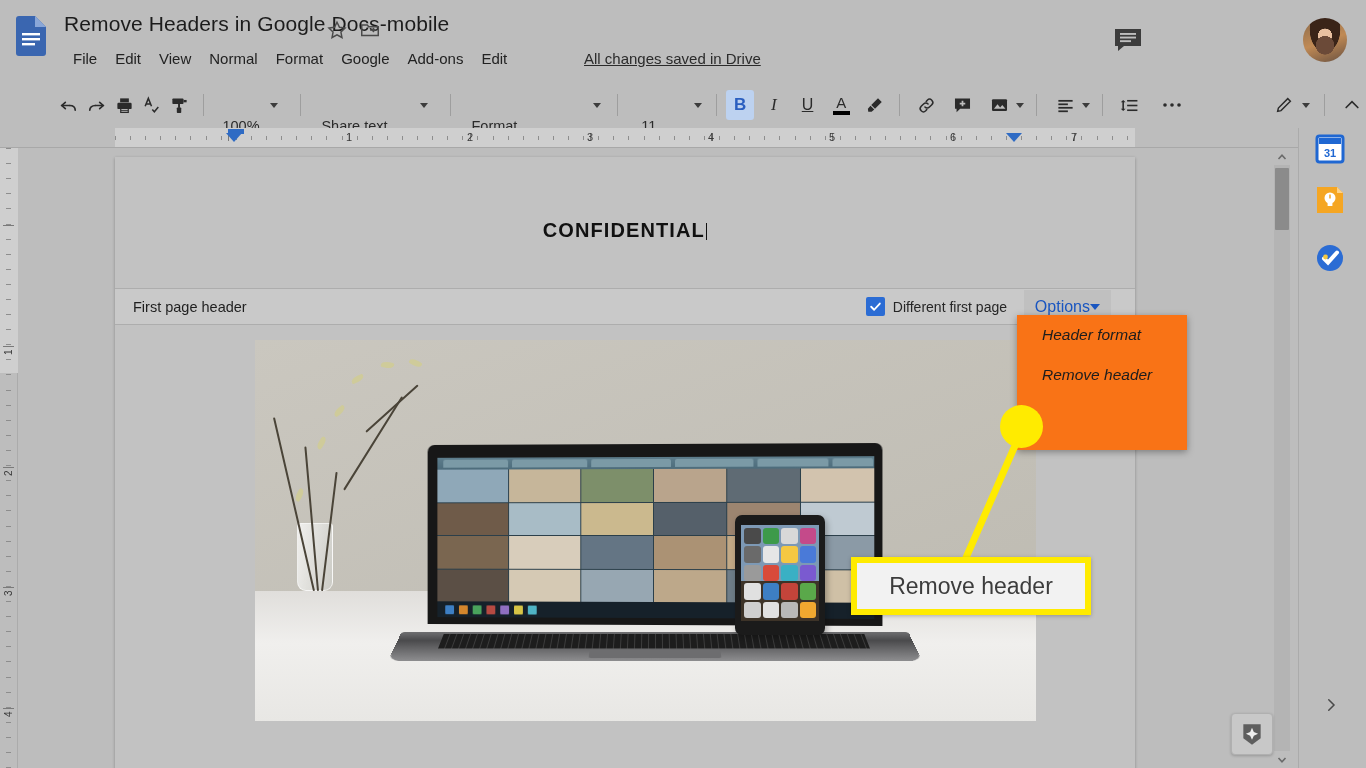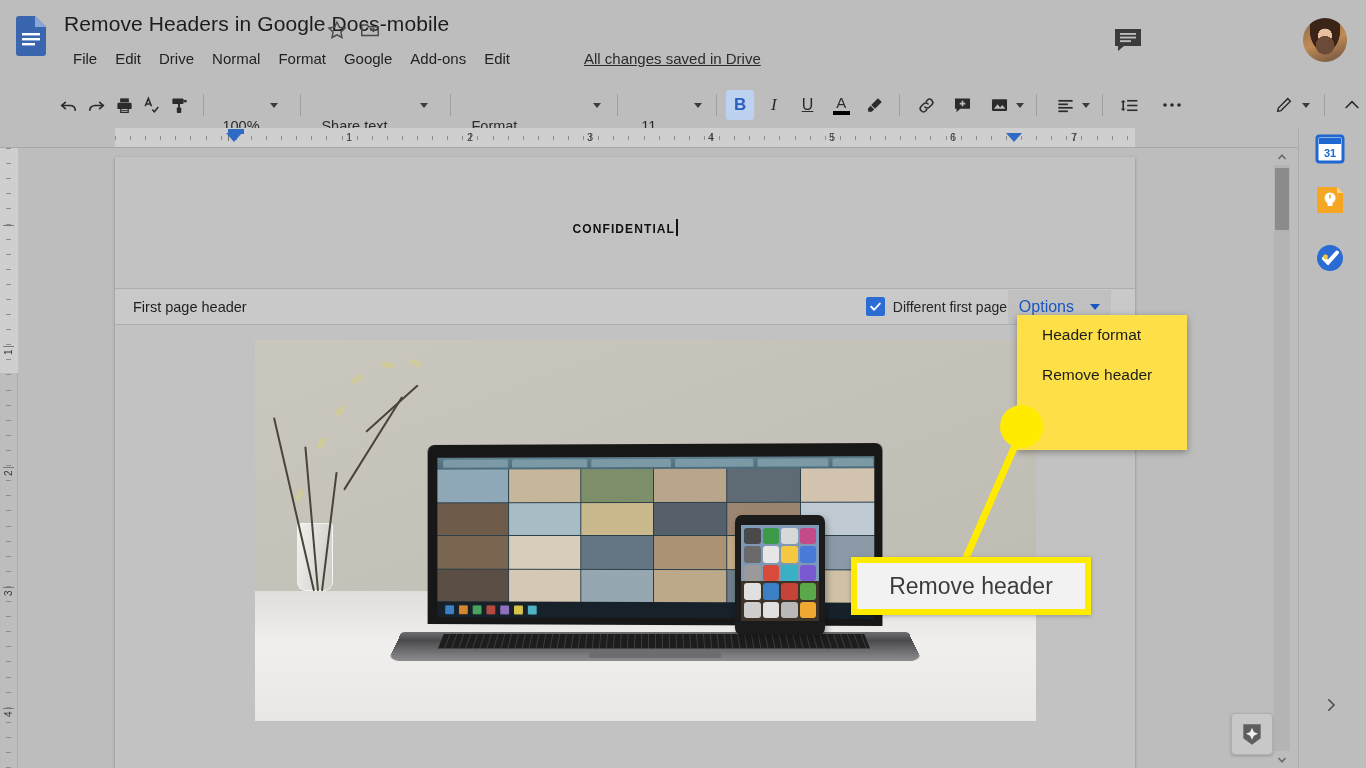--- a/index.html
+++ b/index.html
@@ -98,21 +98,21 @@
   }
 
   
   .doc-area { position: absolute; left: 18px; top: 148px; width: 1256px; height: 620px; background: #bdbdbd; overflow: hidden; }
   .page {
     position: absolute; left: 97px; top: 9px; width: 1020px; height: 700px;
     background: #c2c2c2; box-shadow: 0 1px 3px rgba(0,0,0,.28);
   }
   .page-header-text {
     position: absolute; left: 0; top: 62px; width: 100%; text-align: center;
-    font-size: 12px; font-weight: 600; letter-spacing: 1.1px; color: #111;
+    font-size: 20px; font-weight: 600; letter-spacing: 1.1px; color: #111;
     font-family: "Liberation Sans", sans-serif;
   }
   .caret-bar {
     display: inline-block; width: 1.5px; height: 17px; background: #111;
     vertical-align: -3px; margin-left: 1px;
   }
   .header-bar {
     position: absolute; left: 0; top: 131px; width: 1020px; height: 37px;
     background: #c9c9c9; border-top: 1px solid #adadad; border-bottom: 1px solid #adadad;
     display: flex; align-items: center;
@@ -121,30 +121,30 @@
   .diff-first {
     position: absolute; right: 128px; display: flex; align-items: center; gap: 8px; cursor: pointer;
   }
   .chk {
     width: 19px; height: 19px; background: #2b6cd4; border-radius: 2px;
     display: flex; align-items: center; justify-content: center;
   }
   .diff-first span { font-size: 14px; color: #262626; white-space: nowrap; }
   .options-btn {
     position: absolute; right: 24px; height: 34px; padding: 0 11px; background: #c0c0c0;
-    display: flex; align-items: center; gap: 16px; cursor: pointer;
+    display: flex; align-items: center; gap: 0; cursor: pointer;
   }
   .options-btn span { color: #1a56c0; font-size: 16px; }
   .options-caret { width: 0; height: 0; border-left: 5px solid transparent;
                    border-right: 5px solid transparent; border-top: 6px solid #1a56c0; }
 
   
   .dropdown {
     position: absolute; left: 1017px; top: 315px; width: 170px; height: 135px;
-    background: #fde047; box-shadow: 0 2px 7px rgba(0,0,0,.35); z-index: 40;
+    background: #f97316; box-shadow: 0 2px 7px rgba(0,0,0,.35); z-index: 40; font-style: italic;
   }
   .dd-item {
     height: 40px; display: flex; align-items: center; padding-left: 25px;
     font-size: 15.5px; color: #1d1d1d; cursor: pointer; white-space: nowrap;
   }
 
   
   .photo {
     position: absolute; left: 140px; top: 183px; width: 781px; height: 381px; overflow: hidden;
     background: linear-gradient(175deg, #c9c6be 0%, #c4c1b8 46%, #bdbab2 58%, #d6d4cf 62%, #e4e3e0 100%);
@@ -252,21 +252,21 @@
     <div class="title-icon move-icon">
       <svg width="22" height="22" viewBox="0 0 24 24" fill="none" stroke="#4a4a4a" stroke-width="1.6">
         <path d="M3 6.5h6l1.6 2H21v9.5H3z"></path>
           <path d="M12 12h5M15 10l2.2 2-2.2 2"></path>
       </svg>
     </div>
 
     <div class="menubar">
       <div class="menu-item">File</div>
       <div class="menu-item">Edit</div>
-      <div class="menu-item">Drive</div>
+      <div class="menu-item">View</div>
       <div class="menu-item">Normal</div>
       <div class="menu-item">Format</div>
       <div class="menu-item">Google</div>
       <div class="menu-item">Add-ons</div>
       <div class="menu-item">Edit</div>
     </div>
 
     <div class="save-status">All changes saved in Drive</div>
 
     <div class="comment-btn">

